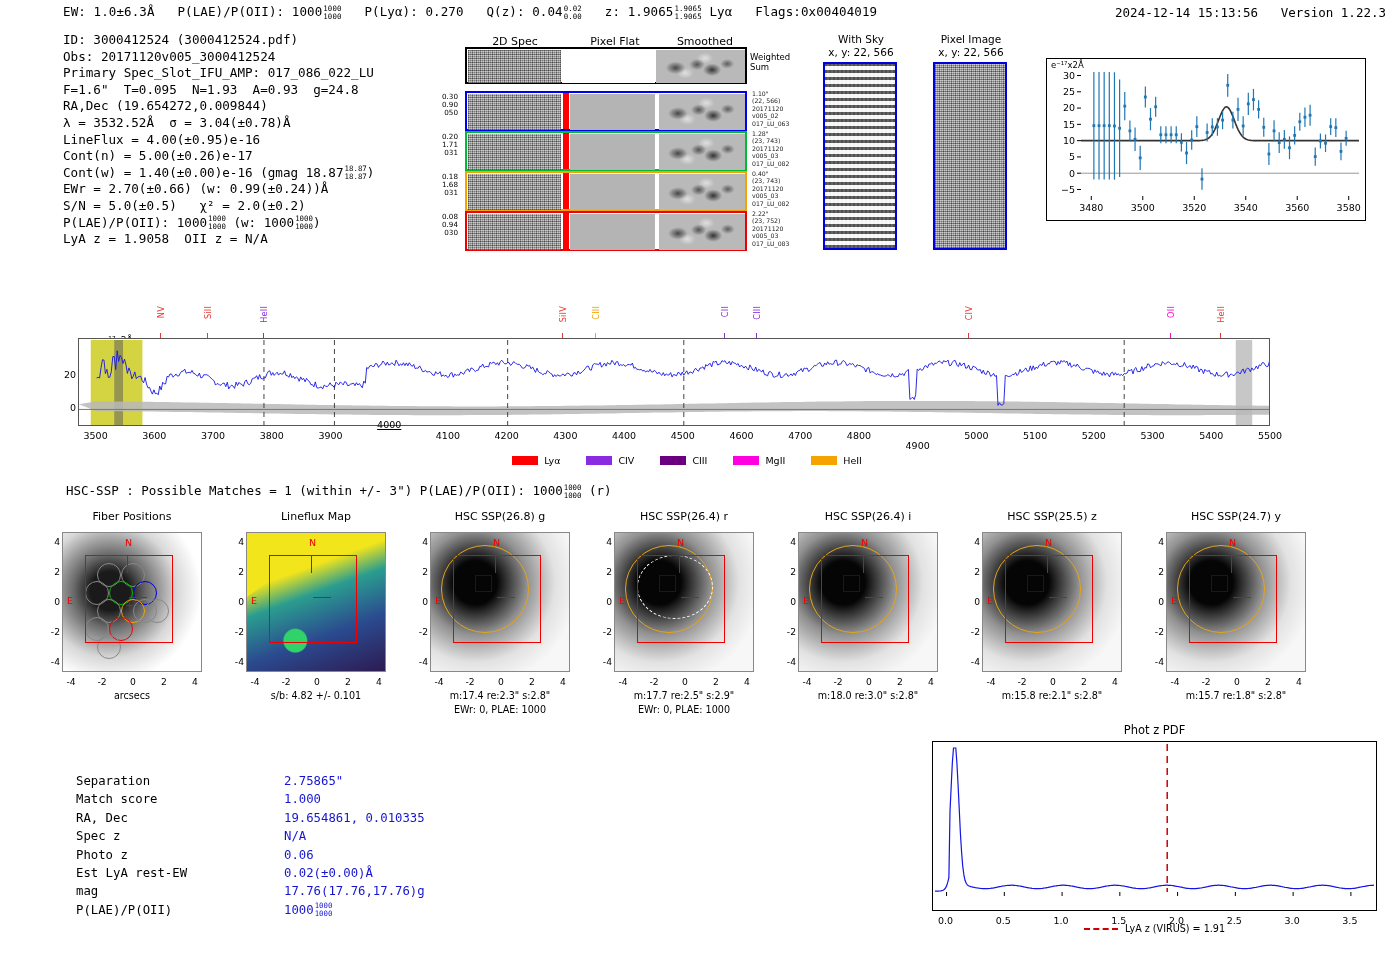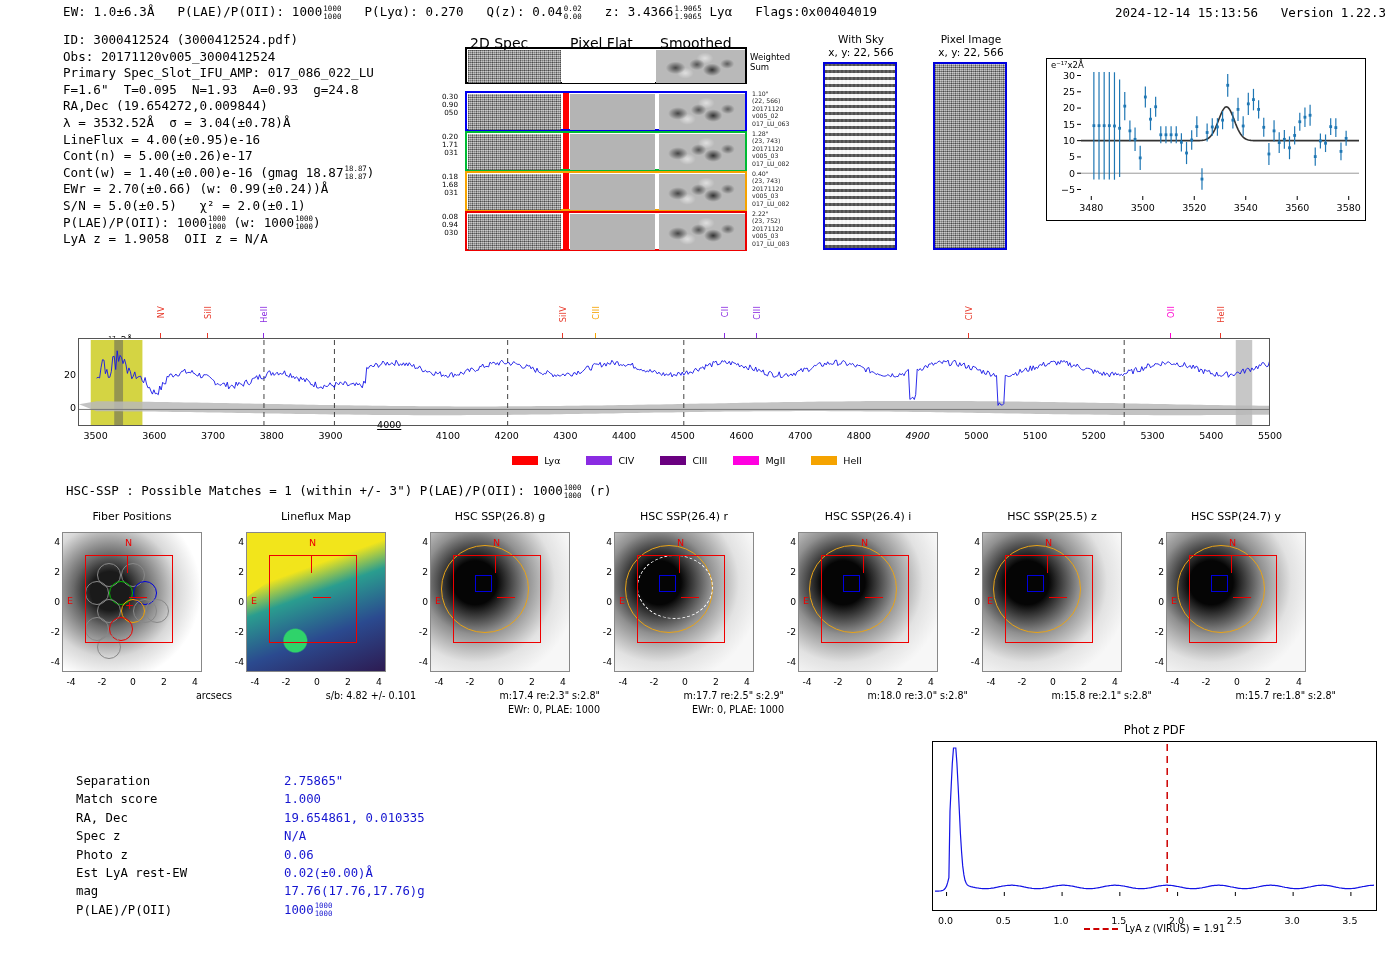--- a/index.html
+++ b/index.html
@@ -12,21 +12,21 @@
   #hdr-line{left:63px;top:4px;font-size:12.5px;letter-spacing:.1px;}
   #hdr-right{right:14px;top:5px;font-size:12.5px;}
   .stack{display:inline-block;vertical-align:middle;font-size:7.4px;line-height:8px;text-align:left;margin-left:1px;
          position:relative;top:0px;font-family:"DejaVu Sans Mono",monospace;}
 
   
   #info{left:63px;top:32px;font-size:12.6px;line-height:16.6px;}
   #info div{white-space:pre;}
 
   
-  .pan-title{font-size:14px;text-align:left;}
+  .pan-title{font-size:11px;text-align:center;}
   .imgbox{position:absolute;background:#bdbdbd;overflow:hidden;}
   .noise{background-image:
       repeating-linear-gradient(0deg,rgba(0,0,0,.30) 0 1px,rgba(255,255,255,.22) 1px 2px,rgba(0,0,0,.12) 2px 3px,rgba(255,255,255,.30) 3px 4px),
       repeating-linear-gradient(90deg,rgba(0,0,0,.34) 0 1px,rgba(255,255,255,.26) 1px 2px,rgba(0,0,0,.10) 2px 3px,rgba(255,255,255,.24) 3px 4px);
     background-color:#9d9d9d;}
   .smooth{background:
       radial-gradient(ellipse 14px 9px at 22% 54%,rgba(0,0,0,.62),rgba(0,0,0,0) 70%),
       radial-gradient(ellipse 11px 8px at 46% 44%,rgba(0,0,0,.55),rgba(0,0,0,0) 70%),
       radial-gradient(ellipse 13px 9px at 63% 60%,rgba(0,0,0,.72),rgba(0,0,0,0) 70%),
       radial-gradient(ellipse 10px 7px at 80% 42%,rgba(0,0,0,.50),rgba(0,0,0,0) 70%),
@@ -41,21 +41,21 @@
   .axbox{position:absolute;border:1px solid #000;box-sizing:border-box;background:#fff;}
   .tickL{position:absolute;font-size:9.5px;text-align:right;}
   .tickB{position:absolute;font-size:9.5px;text-align:center;}
   .linelab{position:absolute;font-size:8.2px;writing-mode:vertical-rl;transform:rotate(180deg);white-space:nowrap;letter-spacing:.2px;}
   .linetick{position:absolute;width:0;border-left:1px solid;height:7px;}
   .legend-item{display:inline-flex;align-items:center;margin-right:26px;font-size:9.5px;}
   .legend-sw{width:26px;height:9px;display:inline-block;margin-right:6px;}
 
   
   .cut-title{position:absolute;font-size:11px;text-align:center;width:180px;}
-  .cut-cap{position:absolute;font-size:9.6px;text-align:right;width:200px;}
+  .cut-cap{position:absolute;font-size:9.6px;text-align:center;width:200px;}
   .cut-axis{position:absolute;border:1px solid #888;box-sizing:border-box;}
   .axnum{position:absolute;font-size:9.2px;}
 
   
   #btab{position:absolute;left:76px;top:772px;font-size:12.3px;line-height:18.4px;}
   #btab .k{position:absolute;left:0;white-space:pre;}
   #btab .v{position:absolute;left:208px;color:#1515d0;white-space:pre;}
 
   
   #pz{position:absolute;left:932px;top:741px;width:445px;height:170px;border:1px solid #000;box-sizing:border-box;background:#fff;}
@@ -63,41 +63,41 @@
   #pz-leg{position:absolute;left:932px;top:923px;width:445px;text-align:center;font-size:9.6px;}
 </style>
 </head>
 <body>
 
 <div class="abs mono nowrap" id="hdr-line">
   <span>EW: 1.0±6.3Å</span>&nbsp;&nbsp;
   <span>P(LAE)/P(OII): 1000</span><span class="stack"><span>1000</span><br><span>1000</span></span>&nbsp;&nbsp;
   <span>P(Lyα): 0.270</span>&nbsp;&nbsp;
   <span>Q(z): 0.04</span><span class="stack"><span>0.02</span><br><span>0.00</span></span>&nbsp;&nbsp;
-  <span>z: 3.4366</span><span class="stack"><span>1.9065</span><br><span>1.9065</span></span>
+  <span>z: 1.9065</span><span class="stack"><span>1.9065</span><br><span>1.9065</span></span>
   <span>Lyα</span>&nbsp;&nbsp;
   <span>Flags:0x00404019</span>
 </div>
 <div class="abs mono nowrap" id="hdr-right">
   <span>2024-12-14 15:13:56</span>&nbsp;&nbsp;
   <span>Version 1.22.3</span>
 </div>
 
 <div class="abs mono" id="info">
   <div>ID: 3000412524 (3000412524.pdf)</div>
   <div>Obs: 20171120v005_3000412524</div>
   <div>Primary Spec_Slot_IFU_AMP: 017_086_022_LU</div>
   <div>F=1.6"  T=0.095  N=1.93  A=0.93  g=24.8</div>
   <div>RA,Dec (19.654272,0.009844)</div>
   <div>λ = 3532.52Å  σ = 3.04(±0.78)Å</div>
   <div>LineFlux = 4.00(±0.95)e-16</div>
   <div>Cont(n) = 5.00(±0.26)e-17</div>
   <div><span>Cont(w) = 1.40(±0.00)e-16 (gmag 18.87</span><span class="stack"><span>18.87</span><br><span>18.87</span></span><span>)</span></div>
   <div>EWr = 2.70(±0.66) (w: 0.99(±0.24))Å</div>
-  <div>S/N = 5.0(±0.5)   χ² = 2.0(±0.1)</div>
+  <div>S/N = 5.0(±0.5)   χ² = 2.0(±0.2)</div>
   <div><span>P(LAE)/P(OII): 1000</span><span class="stack"><span>1000</span><br><span>1000</span></span><span> (w: 1000</span><span class="stack"><span>1000</span><br><span>1000</span></span><span>)</span></div>
   <div>LyA z = 1.9058  OII z = N/A</div>
 </div>
 
 <div class="abs" style="left:470px;top:35px;width:90px;">
   <div class="pan-title">2D Spec</div>
   </div>
 <div class="abs" style="left:570px;top:35px;width:90px;">
   <div class="pan-title">Pixel Flat</div>
   </div>
@@ -394,21 +394,21 @@
       <div class="tickB" style="left: 227.493px; width: 50px; top: 130px;">3900</div>
       <div class="tickB" style="left: 286.212px; width: 50px; top: 119px; text-decoration: underline;">4000</div>
       <div class="tickB" style="left: 344.931px; width: 50px; top: 130px;">4100</div>
       <div class="tickB" style="left: 403.65px; width: 50px; top: 130px;">4200</div>
       <div class="tickB" style="left: 462.369px; width: 50px; top: 130px;">4300</div>
       <div class="tickB" style="left: 521.089px; width: 50px; top: 130px;">4400</div>
       <div class="tickB" style="left: 579.808px; width: 50px; top: 130px;">4500</div>
       <div class="tickB" style="left: 638.527px; width: 50px; top: 130px;">4600</div>
       <div class="tickB" style="left: 697.246px; width: 50px; top: 130px;">4700</div>
       <div class="tickB" style="left: 755.966px; width: 50px; top: 130px;">4800</div>
-      <div class="tickB" style="left: 814.685px; width: 50px; top: 130px; font-style: italic;">4900</div>
+      <div class="tickB" style="left: 814.685px; width: 50px; top: 140px;">4900</div>
       <div class="tickB" style="left: 873.404px; width: 50px; top: 130px;">5000</div>
       <div class="tickB" style="left: 932.123px; width: 50px; top: 130px;">5100</div>
       <div class="tickB" style="left: 990.842px; width: 50px; top: 130px;">5200</div>
       <div class="tickB" style="left: 1049.56px; width: 50px; top: 130px;">5300</div>
       <div class="tickB" style="left: 1108.28px; width: 50px; top: 130px;">5400</div>
       <div class="tickB" style="left: 1167px; width: 50px; top: 130px;">5500</div>
     </div>
   <div id="spec-yticks">
       <div class="tickL" style="left: -26px; width: 24px; top: 102.435px;">0</div>
       <div class="tickL" style="left: -26px; width: 24px; top: 68.5217px;">20</div>

